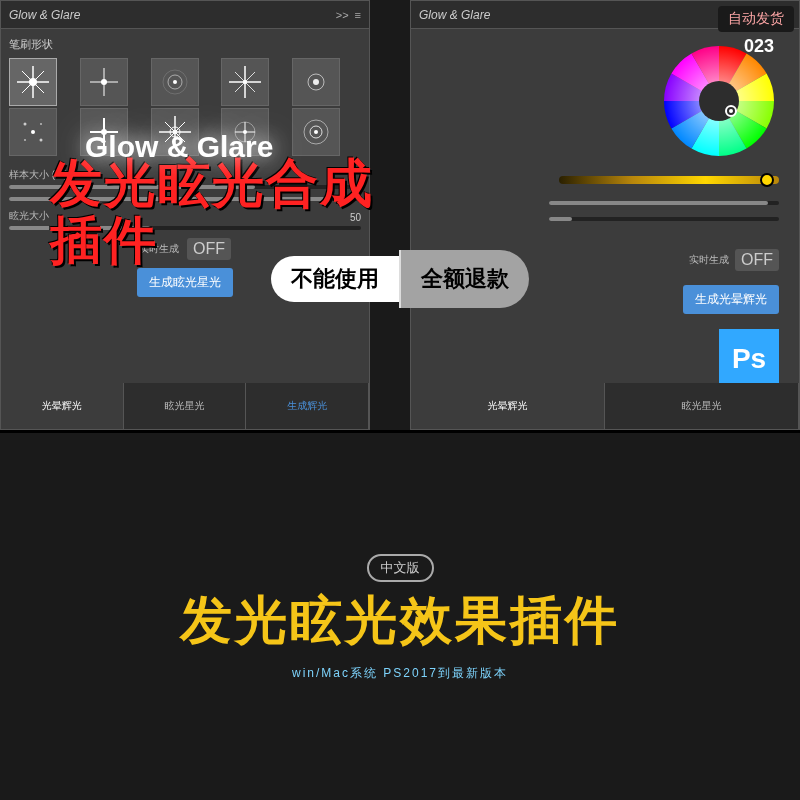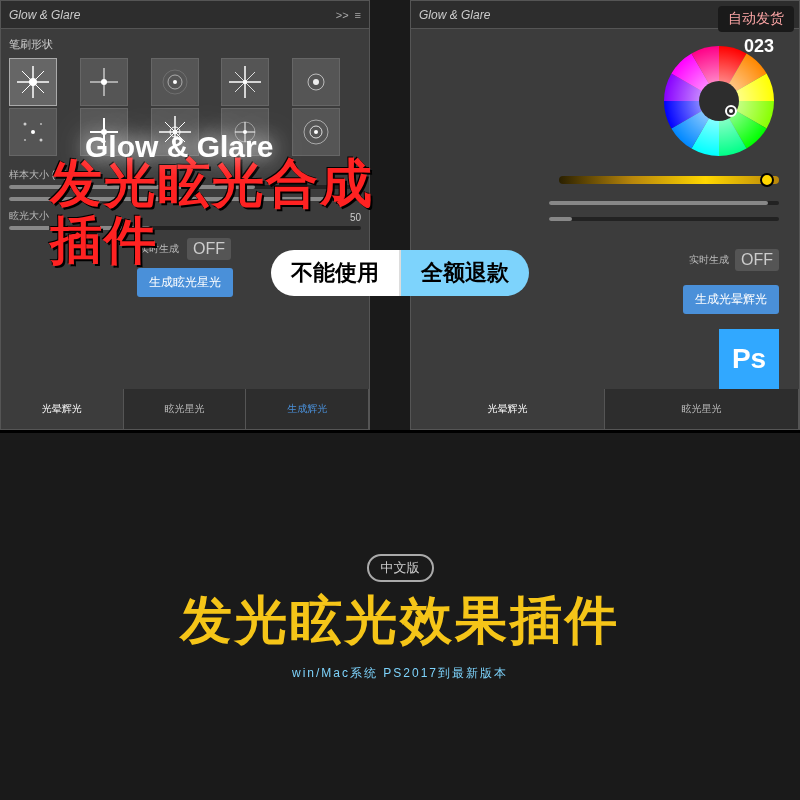--- a/index.html
+++ b/index.html
@@ -154,21 +154,21 @@
       display: block;
       margin: 6px auto;
     }
 
     
     .panel-tabs {
       position: absolute;
       bottom: 0;
       left: 0;
       right: 0;
-      height: 40px;
+      height: 46px;
       display: flex;
       background: #2d2d2d;
     }
 
     .panel-tab {
       flex: 1;
       display: flex;
       align-items: center;
       justify-content: center;
       color: #bbb;
@@ -198,25 +198,25 @@
       background: white;
       color: black;
       font-size: 22px;
       font-weight: bold;
       padding: 8px 20px;
       border-radius: 30px 0 0 30px;
       font-family: Liberation Serif, serif;
     }
 
     .refund-badge {
-      background: #7dd3fc;
+      background: #a3a3a3;
       color: black;
       font-size: 22px;
       font-weight: bold;
-      padding: 8px 20px;
+      padding: 14px 20px;
       border-radius: 0 30px 30px 0;
       border-left: 2px solid #ddd;
     }
 
     
     .right-panel {
       position: absolute;
       right: 0;
       top: 0;
       width: 390px;

